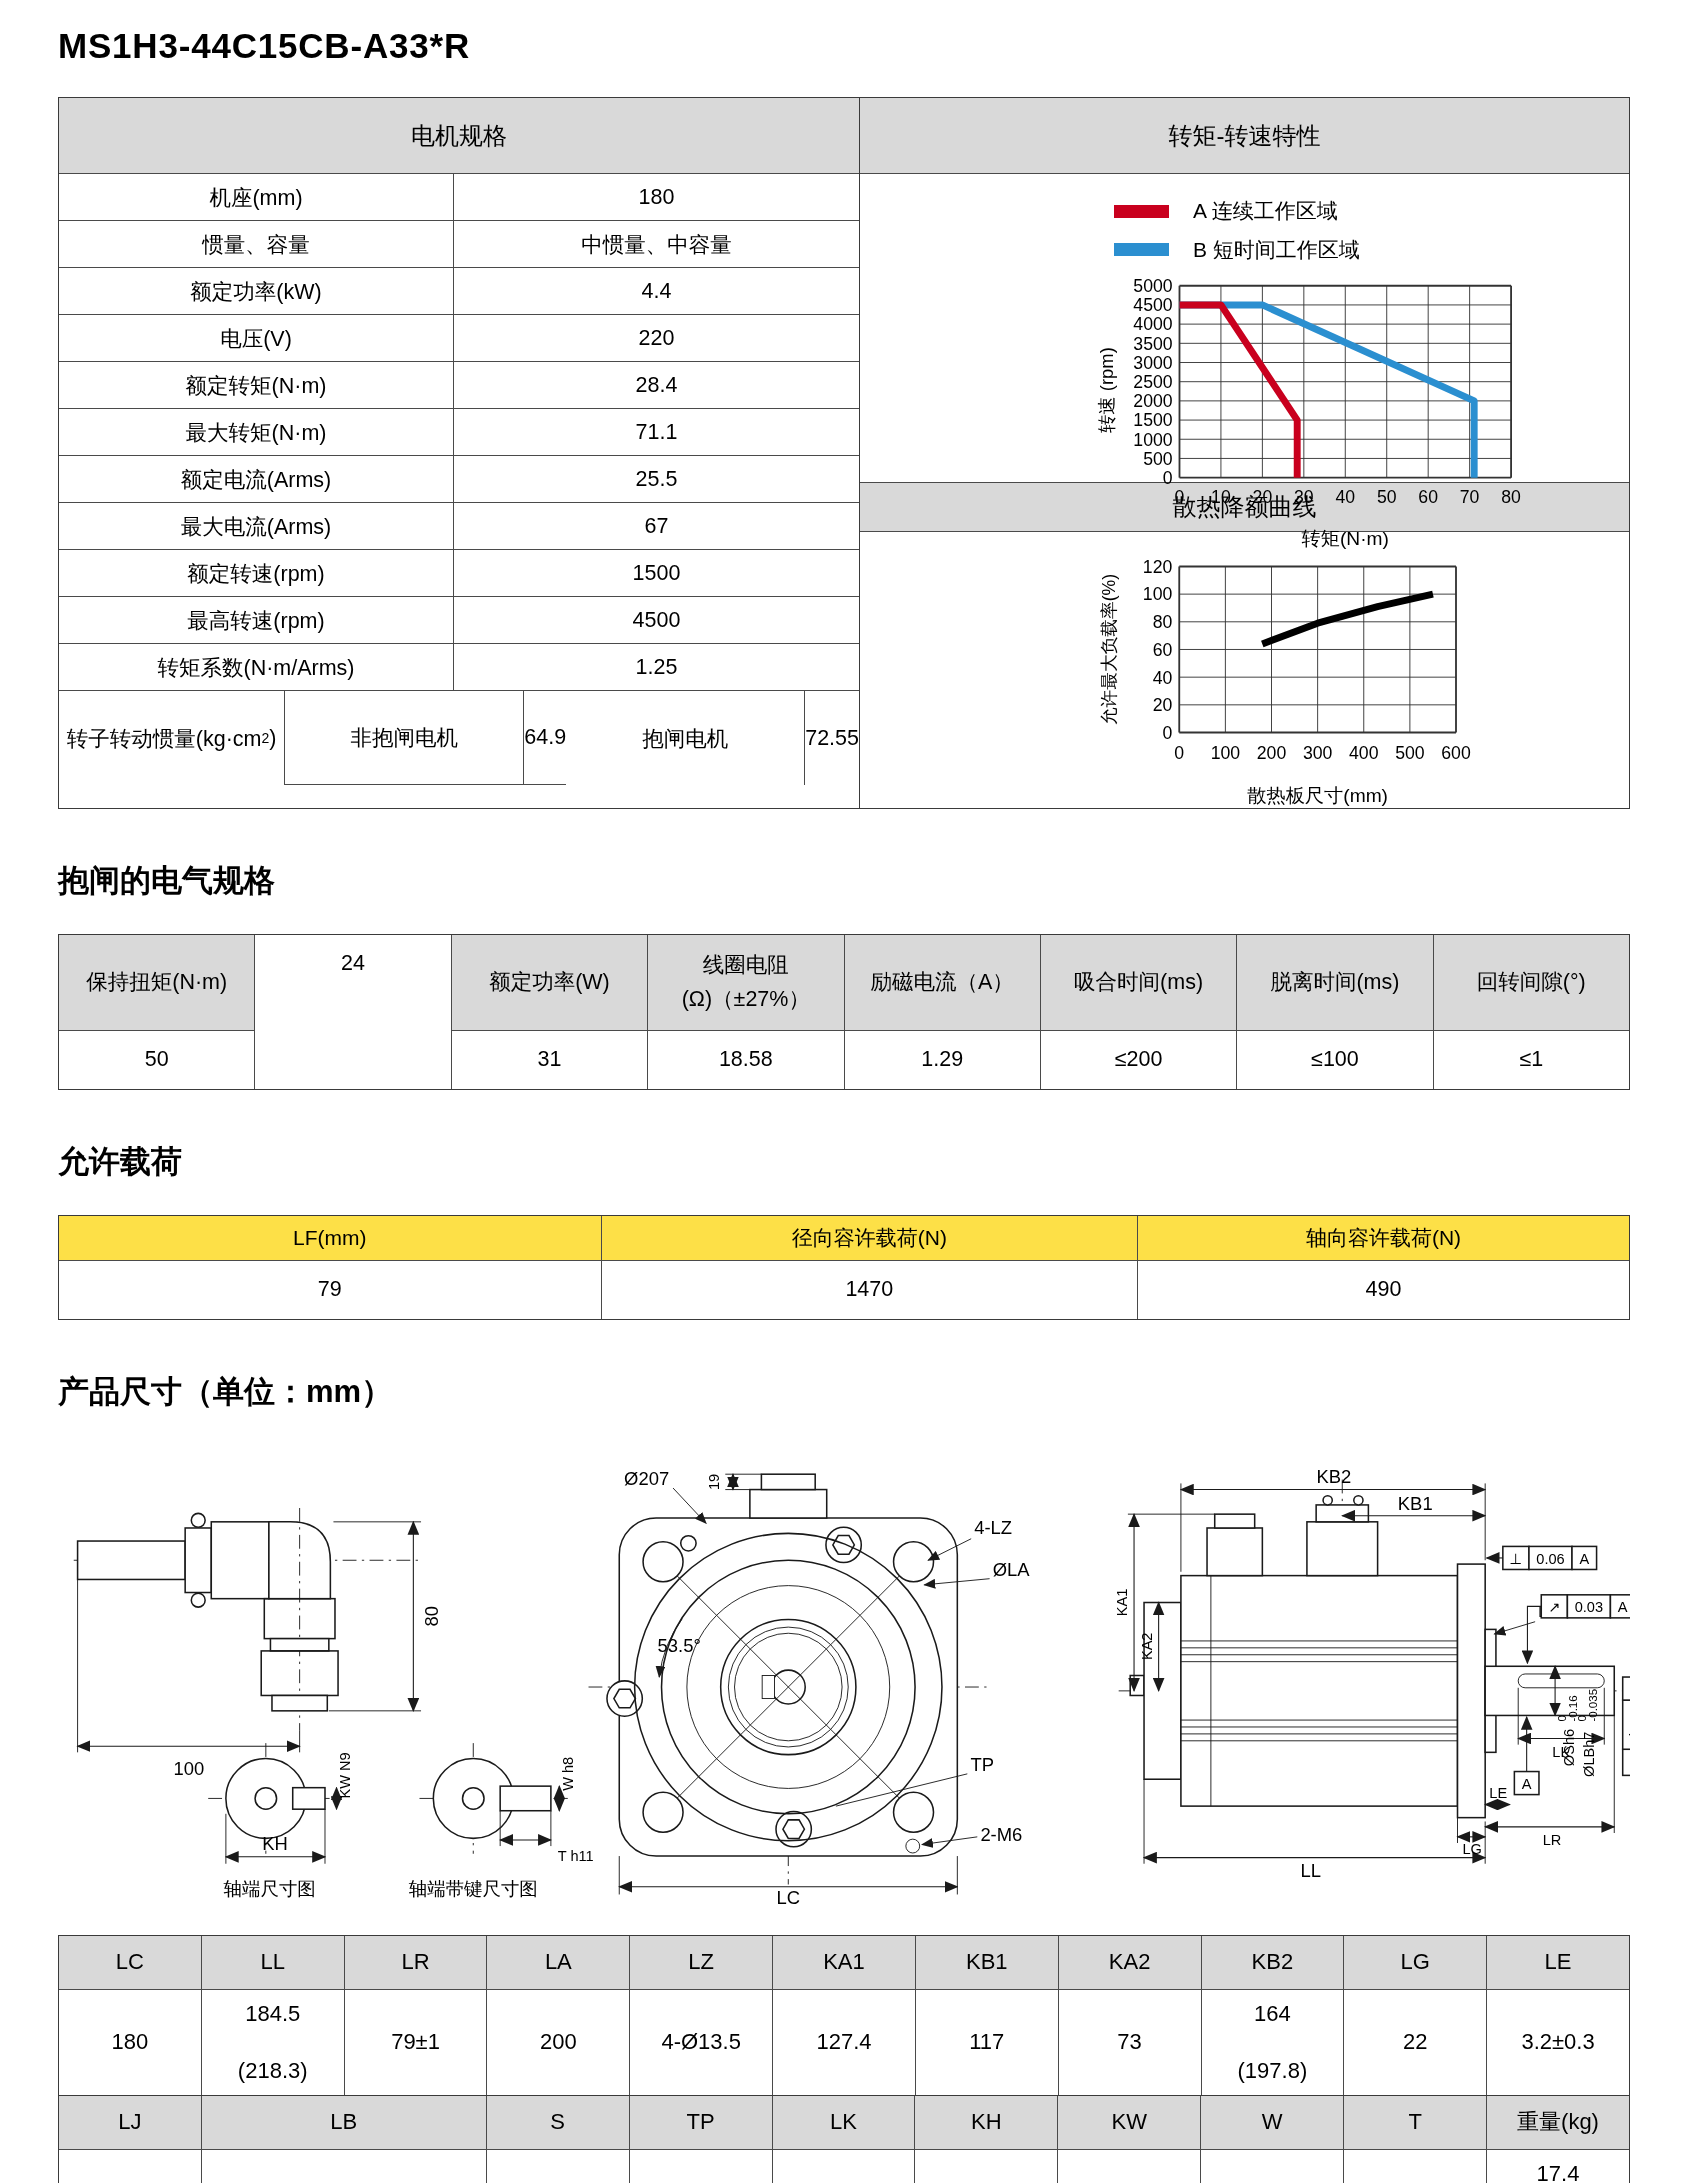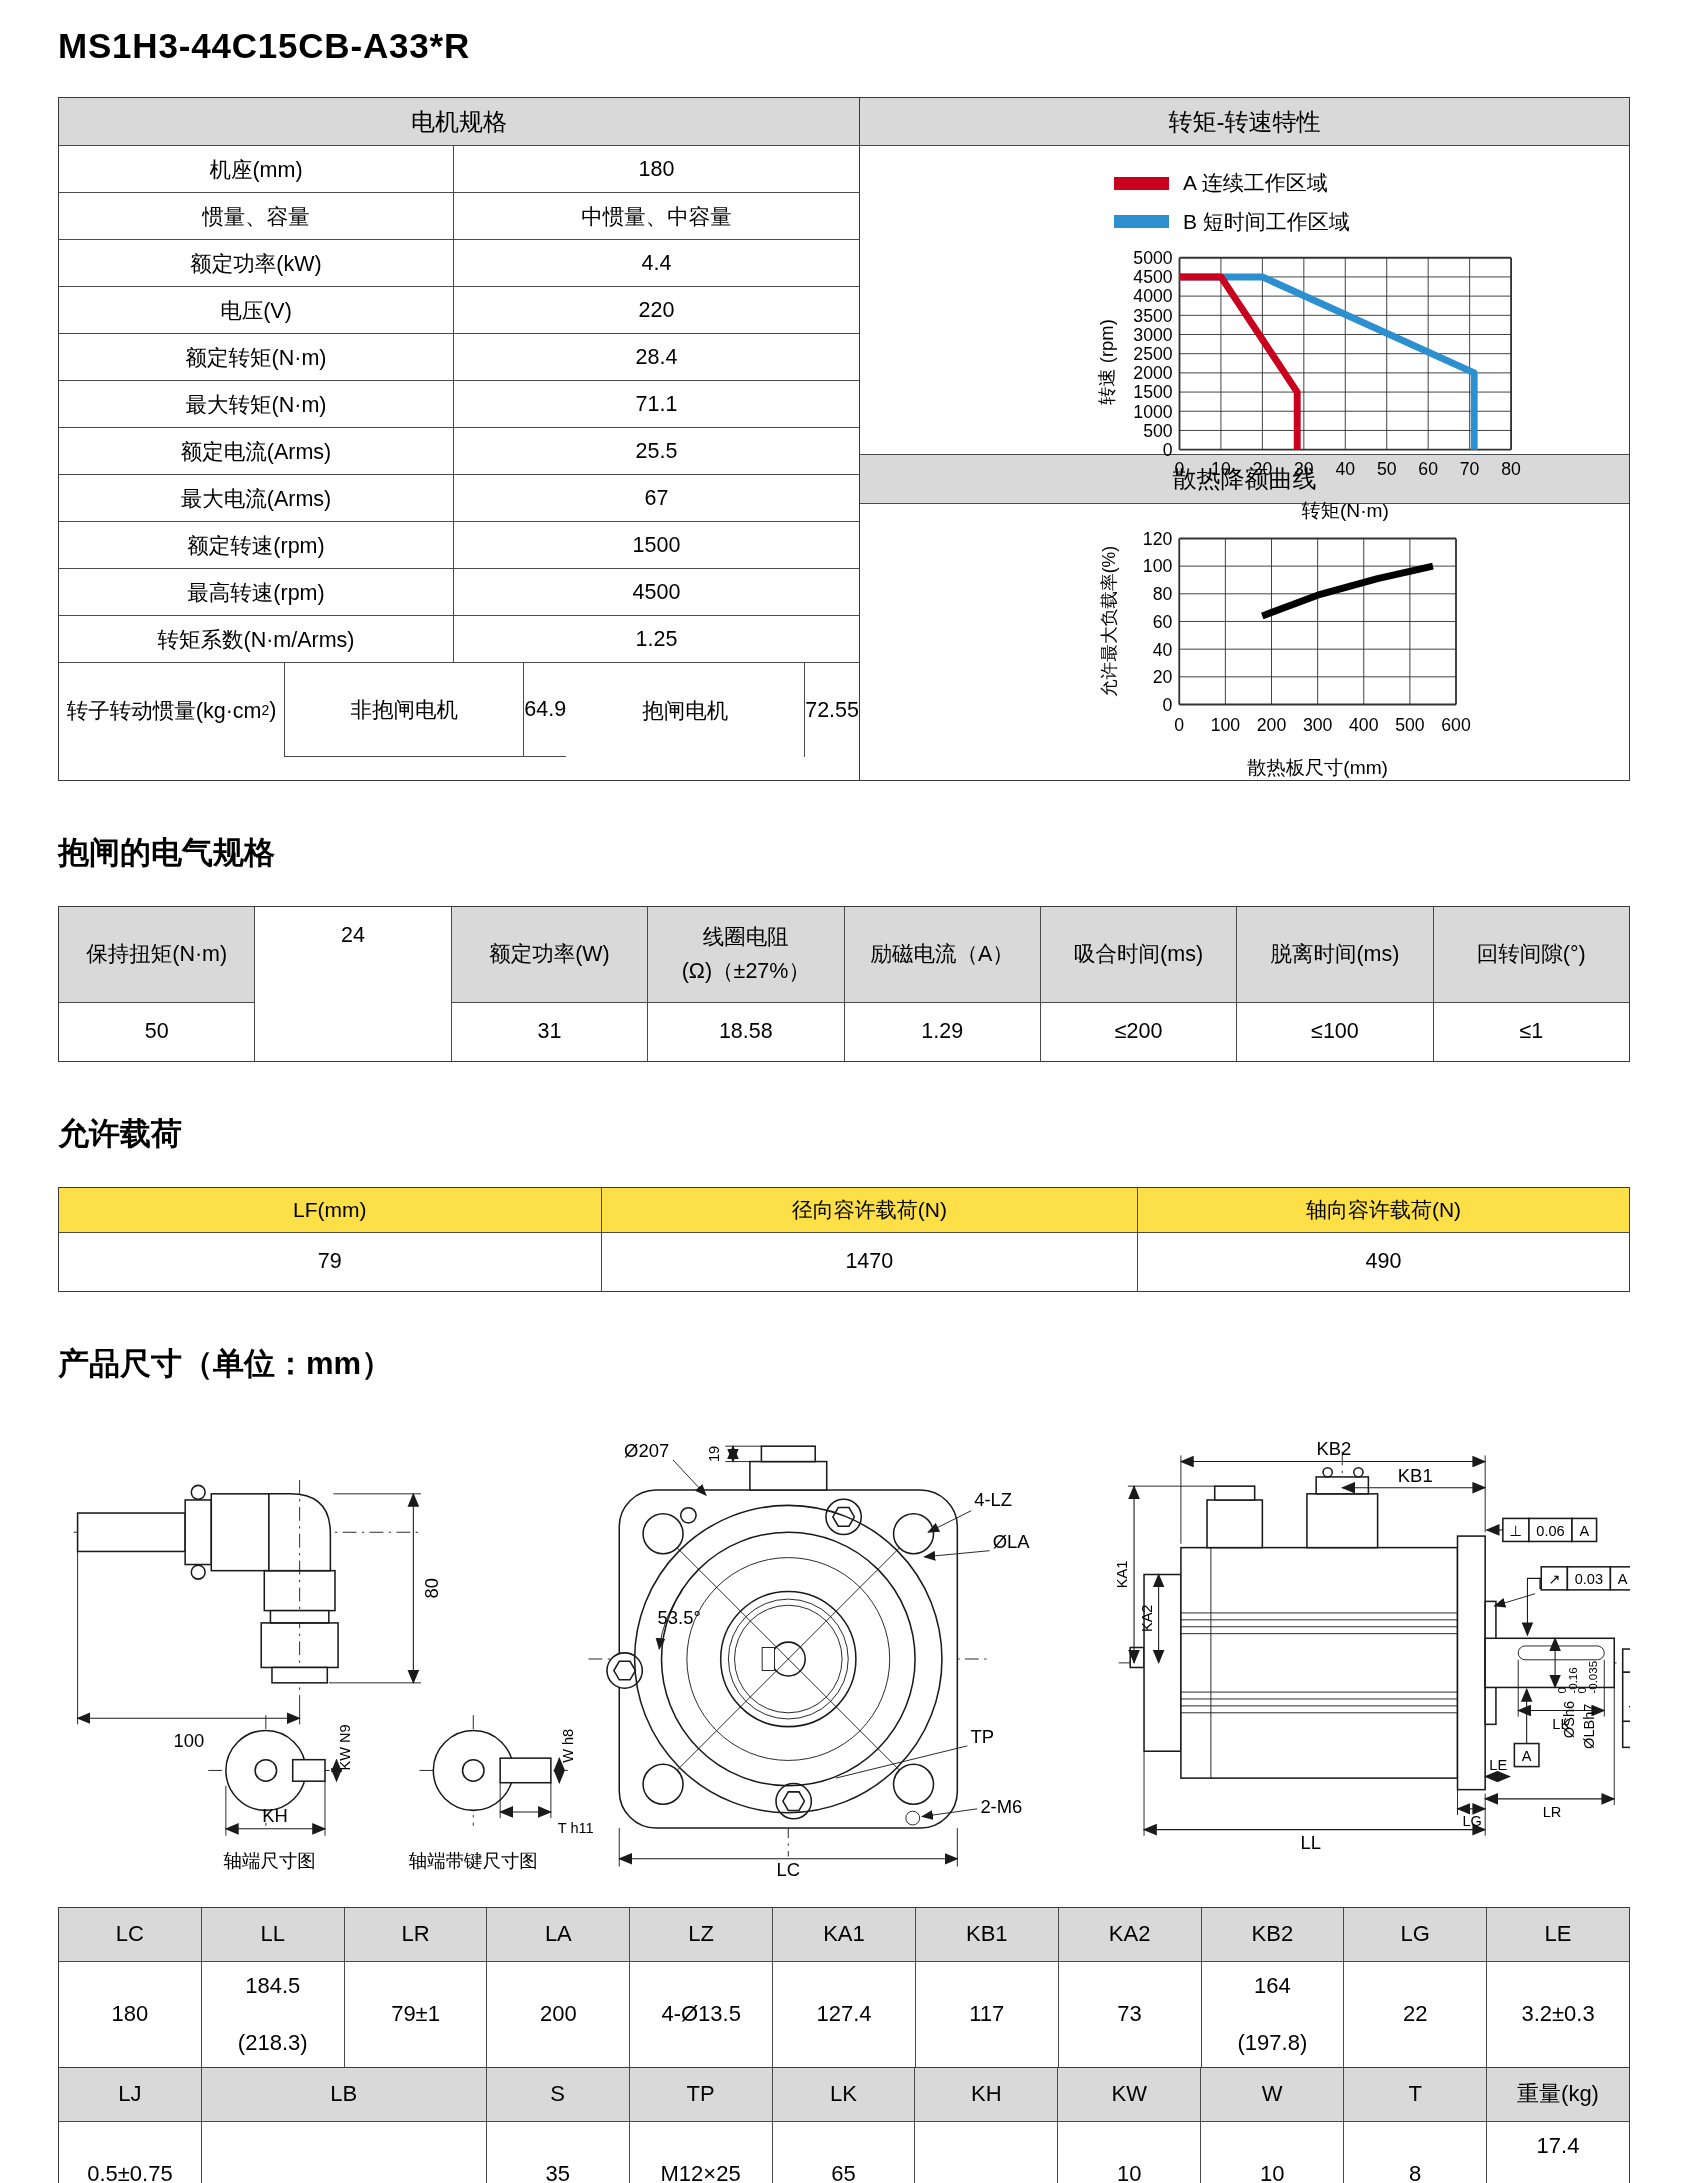--- a/index.html
+++ b/index.html
@@ -5,40 +5,40 @@
   html,body{margin:0;padding:0;background:#fff;}
   body{font-family:"Liberation Sans","DejaVu Sans",sans-serif;color:#000;}
   .page{width:1685px;min-height:2183px;box-sizing:border-box;padding:20px 55px 31px 58px;background:#fff;}
   .title{font-size:35px;font-weight:bold;margin:6.2px 0 31px 0;letter-spacing:0.8px;}
   .sec-title{font-size:31px;font-weight:bold;margin:51px 0 32px 0;}
 
   
   .main-table{display:flex;border:1.5px solid #3a3a3a;}
   .mt-left{width:800px;display:flex;flex-direction:column;}
   .mt-right{flex:1;border-left:1.5px solid #3a3a3a;display:flex;flex-direction:column;}
-  .band{height:48px;background:#d9d9d9;display:flex;align-items:center;justify-content:center;
+  .band{height:76px;background:#d9d9d9;display:flex;align-items:center;justify-content:center;
         font-size:24px;border-bottom:1.5px solid #4a4a4a;box-sizing:border-box;}
   .srow{display:flex;height:47px;border-bottom:0.8px solid #4a4a4a;font-size:21.5px;box-sizing:border-box;}
   .srow:last-child{border-bottom:none;}
   .cell{display:flex;align-items:center;justify-content:center;box-sizing:border-box;}
   .lab{width:394px;}
   .val{flex:1;border-left:0.8px solid #4a4a4a;}
   .tall{height:94px;}
   .subwrap{flex:1;display:flex;flex-direction:row;border-left:0.8px solid #4a4a4a;}
   .subrow{flex:1;display:flex;}
   .subrow:first-child{border-bottom:0.8px solid #4a4a4a;}
   .sublab{width:238px;}
   .subval{flex:1;border-left:0.8px solid #4a4a4a;}
   sup{font-size:14px;}
   .chart-cell{height:308px;position:relative;}
   .chart-cell2{flex:1;position:relative;}
   .band2{height:50px;background:#d9d9d9;display:flex;align-items:center;justify-content:center;
          font-size:24px;border-top:0.8px solid #4a4a4a;border-bottom:1.5px solid #4a4a4a;box-sizing:border-box;}
   .legend{margin:23px 0 0 254px;}
-  .legend-row{display:flex;align-items:center;gap:14px;margin-bottom:10.8px;font-size:21px;}
+  .legend-row{display:flex;align-items:center;gap:24px;margin-bottom:10.8px;font-size:21px;}
   .swatch{width:55px;height:13px;display:inline-block;}
   .chart-svg{display:block;margin-left:227px;}
   svg text{font-family:"Liberation Sans","DejaVu Sans",sans-serif;fill:#000;}
 
   
   .btable{display:flex;border:1.5px solid #3a3a3a;}
   .bcol{flex:1;display:flex;flex-direction:column;border-left:0.8px solid #4a4a4a;}
   .bcol:first-child{border-left:none;}
   .bhead{height:96px;background:#d9d9d9;display:flex;flex-direction:column;align-items:center;justify-content:center;
          font-size:21.5px;line-height:1.6;border-bottom:1.5px solid #4a4a4a;box-sizing:border-box;text-align:center;}

